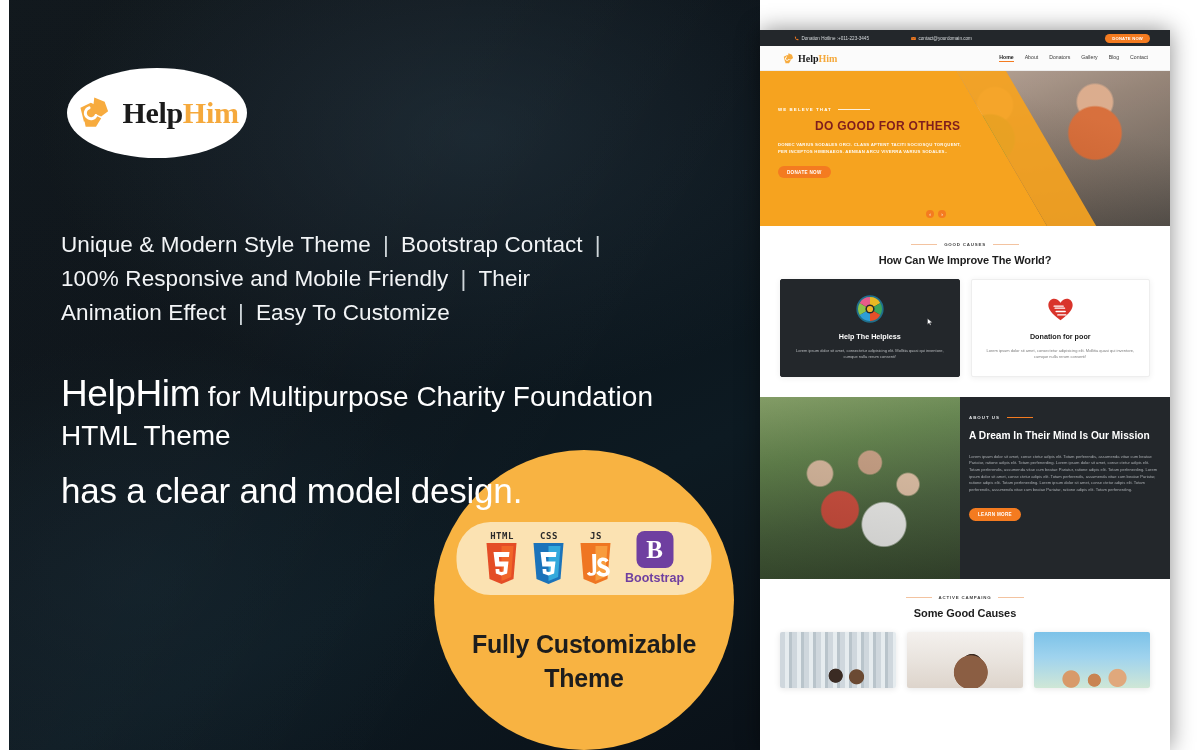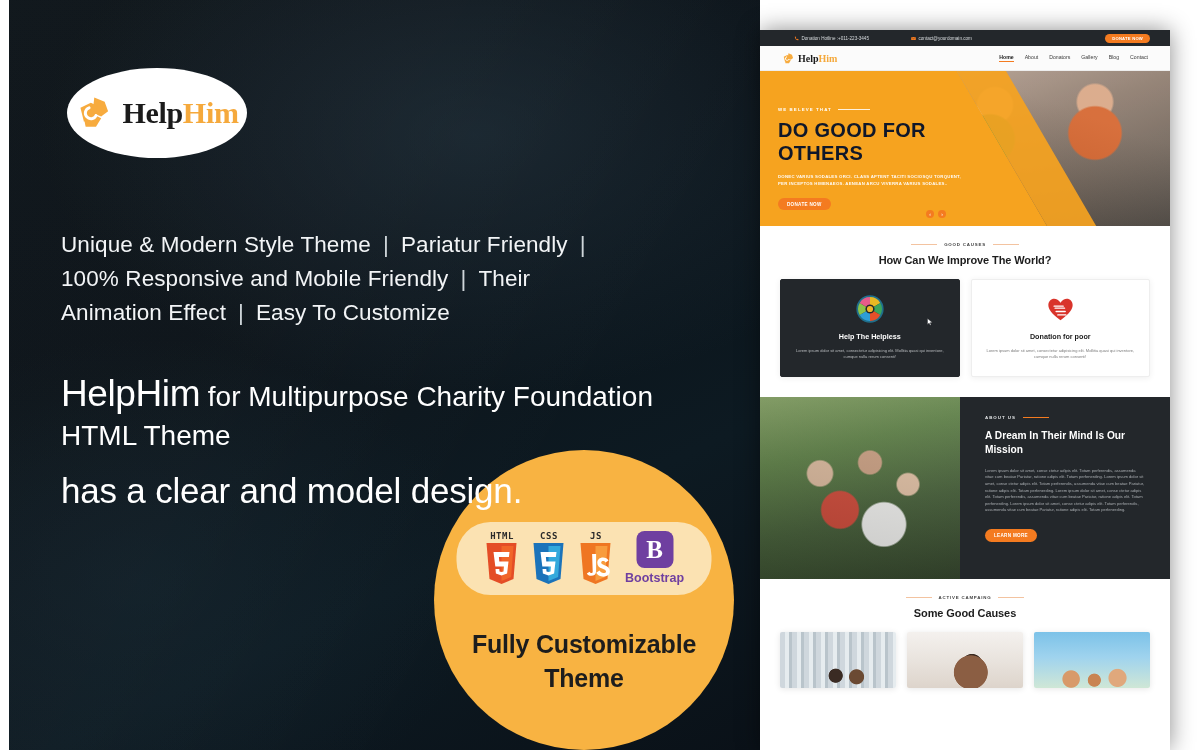--- a/index.html
+++ b/index.html
@@ -137,21 +137,21 @@
     clip-path:polygon(0 0, 48% 0, 70% 100%, 0 100%);
   }
   .hero-wedge2{
     position:absolute; left:0; top:0; width:100%; height:100%;
     background:rgba(246,163,31,.92);
     clip-path:polygon(48% 0, 60% 0, 82% 100%, 70% 100%);
   }
   .hero-txt{ position:absolute; left:18px; top:36px; width:190px; z-index:3; }
   .hero-eyebrow{ display:flex; align-items:center; gap:6px; font-size:4.4px; color:#fff; letter-spacing:1.1px; font-weight:700; }
   .hero-eyebrow .ln{ width:32px; height:1px; background:#fff; opacity:.85; }
-  .hero-h1{ font-size:20px; color:#0f172a; font-weight:700; letter-spacing:.3px; margin-top:7px; }
+  .hero-h1{ font-size:12px; color:#7f1d1d; font-weight:700; letter-spacing:.3px; margin-top:7px;margin-left:37px; }
   .hero-p{ font-size:4.3px; line-height:7px; color:#fff; margin-top:8px; letter-spacing:.25px; font-weight:700; opacity:.95; }
   .hero-btn{
     margin-top:11px; display:inline-block; background:#f47b20; color:#fff;
     font-size:4.6px; font-weight:700; padding:3.5px 9px; border-radius:9px; letter-spacing:.3px;
   }
   .hero-dots{ position:absolute; left:166px; bottom:8px; display:flex; gap:4px; z-index:4; }
   .hdot{
     width:8px; height:8px; border-radius:50%; background:#f47b20; color:#fff;
     font-size:5px; line-height:8px; text-align:center;
   }
@@ -185,21 +185,21 @@
     background:
       radial-gradient(circle at 30% 42%, #d9b89c 0 7%, rgba(217,184,156,0) 8%),
       radial-gradient(circle at 55% 36%, #c99f82 0 7%, rgba(201,159,130,0) 8%),
       radial-gradient(circle at 74% 48%, #e0c0a4 0 6%, rgba(224,192,164,0) 7%),
       radial-gradient(circle at 40% 62%, #cf4b3a 0 11%, rgba(207,75,58,0) 12%),
       radial-gradient(circle at 62% 70%, #f0f0ee 0 12%, rgba(240,240,238,0) 13%),
       linear-gradient(165deg,#7e9a5e 0%,#5d7f46 30%,#47603a 62%,#34452c 100%);
     position:relative;
   }
   .about-img::after{ content:""; position:absolute; inset:0; background:linear-gradient(190deg, rgba(255,255,255,.08), rgba(0,0,0,.18)); }
-  .about-txt{ flex:1; background:#23272b; padding:18px 25px 0; }
+  .about-txt{ flex:1; background:#23272b; padding:18px 9px 0; }
   .about-lbl{ display:flex; align-items:center; gap:7px; }
   .about-lbl span{ font-size:4.4px; color:#e3e5e7; font-weight:700; letter-spacing:1px; }
   .about-lbl .ln{ width:26px; height:1px; background:#f47b20; }
   .about-h{ font-size:10.2px; font-weight:700; color:#fff; margin-top:9px; line-height:14px; }
   .about-p{ font-size:4.1px; line-height:6.6px; color:#a9adb1; margin-top:11px; }
   .about-btn{
     display:inline-block; margin-top:15px; background:#f47b20; color:#fff;
     font-size:4.6px; font-weight:700; padding:4px 9px; border-radius:9px; letter-spacing:.3px;
   }
 
@@ -243,21 +243,21 @@
       <path d="M10 28 L22 24 L30 28 L24 38 L12 38 Z" fill="#f7ab3e"></path>
       <path d="M16 16 a6.5 6.5 0 1 0 8 9" fill="none" stroke="#fff" stroke-width="3.4" stroke-linecap="round"></path>
     </svg>
     <div class="logo-text">
       <span class="t1">Help</span><span class="t2">Him</span>
     </div>
   </div>
 
   <div class="features">
     <div>
-      <span>Unique &amp; Modern Style Theme</span><span class="sep">|</span><span>Pariatur Friendly</span><span class="sep">|</span>
+      <span>Unique &amp; Modern Style Theme</span><span class="sep">|</span><span>Bootstrap Contact</span><span class="sep">|</span>
     </div>
     <div>
       <span>100% Responsive and Mobile Friendly</span><span class="sep">|</span><span>Their</span>
     </div>
     <div>
       <span>Animation Effect</span><span class="sep">|</span><span>Easy To Customize</span>
     </div>
   </div>
 
   <div class="headline">

